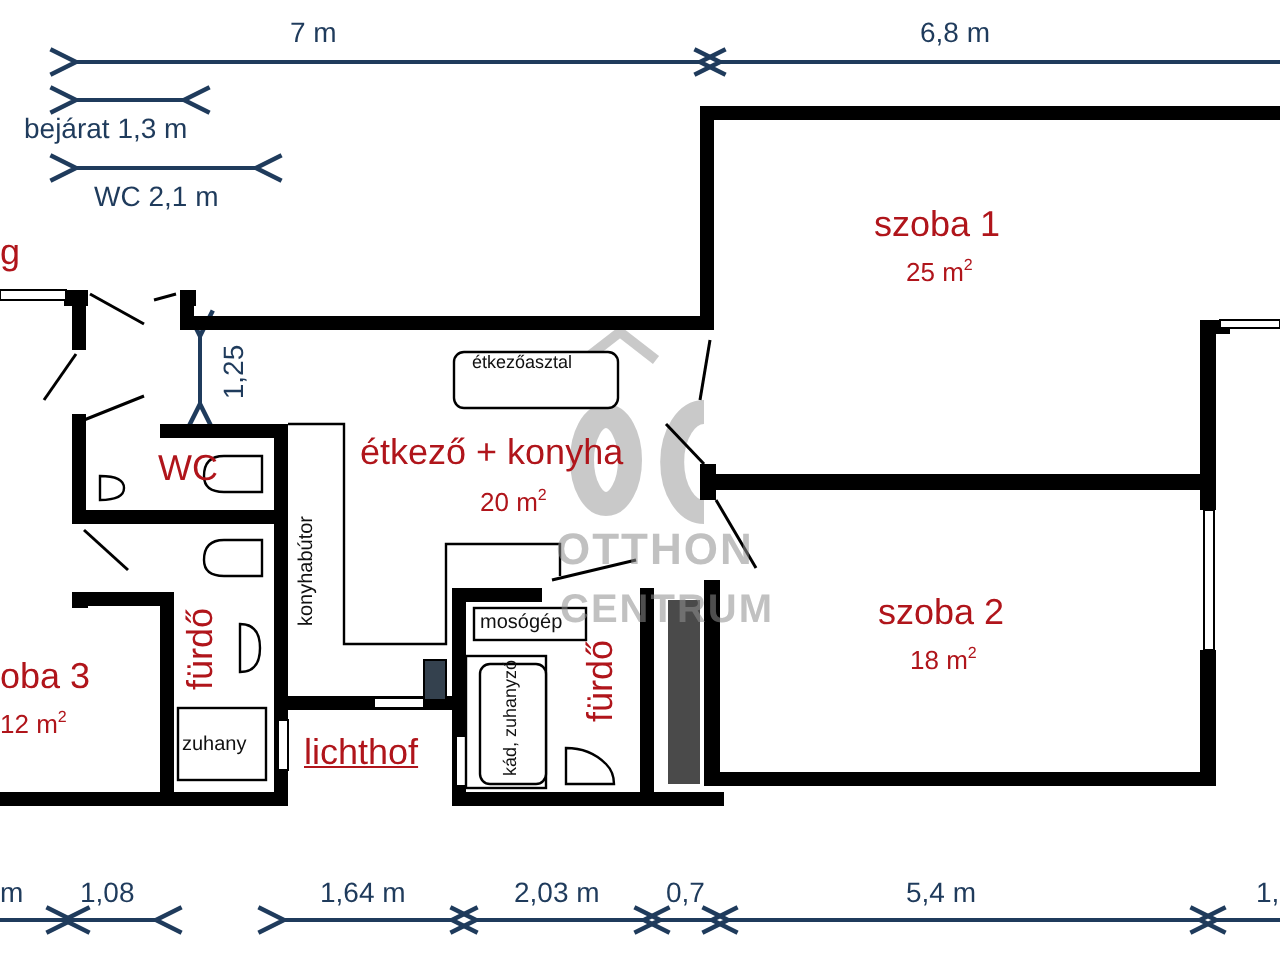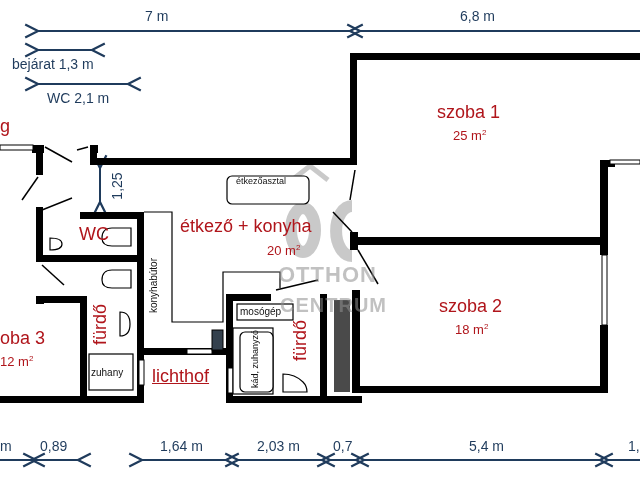--- a/index.html
+++ b/index.html
@@ -128,40 +128,40 @@
   <rect x="334" y="300" width="16" height="92" fill="#4a4a4a"></rect>
 </svg>
 
 <div class="lbl dim" style="left:145px;top:8px;">7 m</div>
 <div class="lbl dim" style="left:460px;top:8px;">6,8 m</div>
 <div class="lbl dim" style="left:12px;top:56px;">bejárat 1,3 m</div>
 <div class="lbl dim" style="left:47px;top:90px;">WC 2,1 m</div>
 <div class="lbl dim vert" style="left:103px;top:178px;">1,25</div>
 
 <div class="lbl dim" style="left:0px;top:438px;">m</div>
-<div class="lbl dim" style="left:40px;top:438px;">0,89</div>
+<div class="lbl dim" style="left:40px;top:438px;">1,08</div>
 <div class="lbl dim" style="left:160px;top:438px;">1,64 m</div>
 <div class="lbl dim" style="left:257px;top:438px;">2,03 m</div>
 <div class="lbl dim" style="left:333px;top:438px;">0,7</div>
-<div class="lbl dim" style="left:469px;top:438px;">5,4 m</div>
+<div class="lbl dim" style="left:453px;top:438px;">5,4 m</div>
 <div class="lbl dim" style="left:628px;top:438px;">1,</div>
 
 <div class="lbl room" style="left:0px;top:116px;">g</div>
 
 <div class="lbl room" style="left:437px;top:102px;">szoba 1</div>
 <div class="lbl area" style="left:453px;top:128px;"><span>25 m</span><sup>2</sup></div>
 
 <div class="lbl room" style="left:439px;top:296px;">szoba 2</div>
 <div class="lbl area" style="left:455px;top:322px;"><span>18 m</span><sup>2</sup></div>
 
 <div class="lbl room" style="left:0px;top:328px;">oba 3</div>
 <div class="lbl area" style="left:0px;top:354px;"><span>12 m</span><sup>2</sup></div>
 
 <div class="lbl room" style="left:180px;top:216px;">étkező + konyha</div>
-<div class="lbl area" style="left:240px;top:243px;margin-left:27px;"><span>20 m</span><sup>2</sup></div>
+<div class="lbl area" style="left:240px;top:243px;"><span>20 m</span><sup>2</sup></div>
 
 <div class="lbl room" style="left:79px;top:224px;">WC</div>
 <div class="lbl room vert" style="left:80px;top:314px;">fürdő</div>
 <div class="lbl room vert" style="left:280px;top:330px;">fürdő</div>
 <div class="lbl room" style="left:152px;top:366px;text-decoration:underline;">lichthof</div>
 
 <div class="lbl fix" style="left:236px;top:176px;font-size:9px;">étkezőasztal</div>
 <div class="lbl fix vert" style="left:126px;top:280px;font-size:10px;">konyhabútor</div>
 <div class="lbl fix" style="left:240px;top:306px;">mosógép</div>
 <div class="lbl fix vert" style="left:226px;top:354px;font-size:9px;">kád, zuhanyzó</div>

